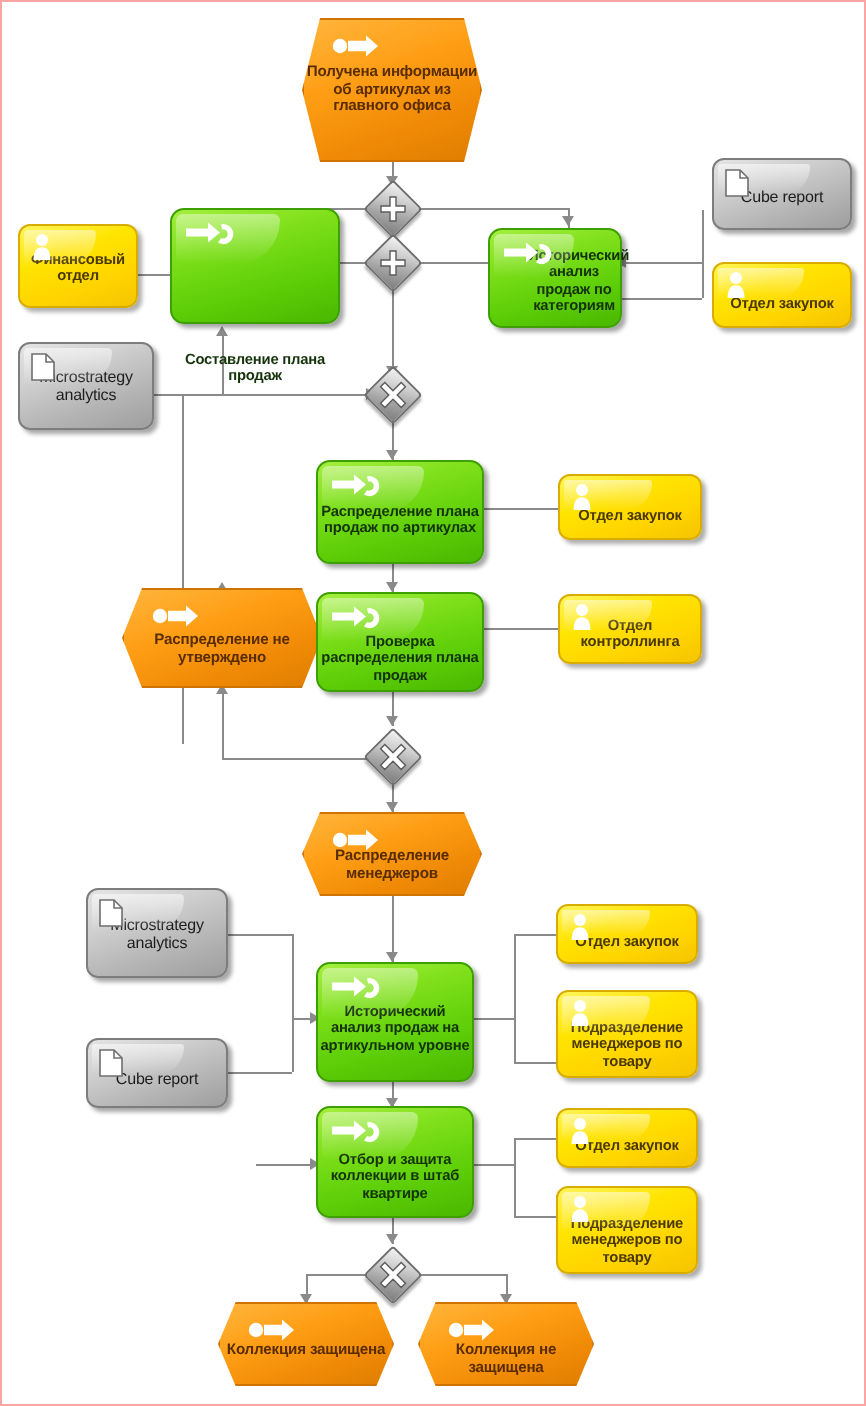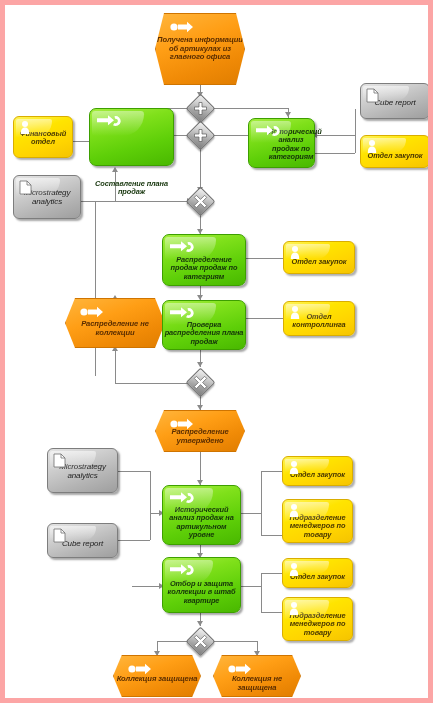--- a/index.html
+++ b/index.html
@@ -1,24 +1,23 @@
 <!DOCTYPE html>
 <html><head>
 <meta charset="utf-8">
 <style>
   html,body{margin:0;padding:0;background:#fff;}
   body{font-family:"Liberation Sans","DejaVu Sans",sans-serif;}
   #canvas{
     position:relative;
     width:433px;height:703px;
     background:#ffffff;
-    border:5px solid #fca5a5;
+    border:1px solid #fca5a5;
     box-sizing:border-box;
     overflow:hidden;
-    font-style:italic;
   }
 
   
   .conn{position:absolute;background:#8a8a8a;}
   .conn.h{height:1px;}
   .conn.v{width:1px;}
   .arrow{position:absolute;width:0;height:0;}
   .arrow.down{border-left:3px solid transparent;border-right:3px solid transparent;border-top:5px solid #8a8a8a;}
   .arrow.up{border-left:3px solid transparent;border-right:3px solid transparent;border-bottom:5px solid #8a8a8a;}
   .arrow.left{border-top:3px solid transparent;border-bottom:3px solid transparent;border-right:5px solid #8a8a8a;}
@@ -299,37 +298,37 @@
         <path d="M3.4 1.3 L7.5 5.4 L11.6 1.3 L13.7 3.4 L9.6 7.5 L13.7 11.6 L11.6 13.7 L7.5 9.6 L3.4 13.7 L1.3 11.6 L5.4 7.5 L1.3 3.4 Z" fill="#fff" stroke="#5b5b5b" stroke-width="0.7"></path>
       </svg>
     </div>
   </div>
 
   <div class="node task" style="left:157px;top:229px;width:84px;height:52px;">
     <svg class="tk-icon" viewBox="0 0 26 14">
       <path d="M1 4.2h11v-3l6 5 -6 5v-3H1z" fill="#fff"></path>
       <path d="M18.5 2.2a5 5 0 1 1 -1.5 9.1l1.5-2.3a2.3 2.3 0 1 0 .6-4.3z" fill="#fff"></path>
     </svg>
-    <div class="lbl" style="top:21px;">Распределение продаж продаж по категриям</div>
+    <div class="lbl" style="top:21px;">Распределение плана продаж по артикулах</div>
   </div>
 
   <div class="node role" style="left:278px;top:236px;width:72px;height:33px;">
     <svg class="rl-icon" viewBox="0 0 12 16">
       <circle cx="6" cy="4" r="3" fill="#fff"></circle>
       <path d="M6 7.6c-3 0-4.2 2.4-4.2 6.4h8.4c0-4-1.2-6.4-4.2-6.4z" fill="#fff"></path>
     </svg>
     <div class="lbl" style="top:16px;">Отдел закупок</div>
   </div>
 
   <div class="node event" style="left:60px;top:293px;width:100px;height:50px;">
     <svg class="ev-icon" viewBox="0 0 26 12">
       <circle cx="5" cy="6" r="3.6" fill="#fff"></circle>
       <path d="M9 3.4 h9 v-2.6 l6 5.2 -6 5.2 v-2.6 h-9 z" fill="#fff"></path>
     </svg>
-    <div class="lbl" style="top:21px;">Распределение не коллекции</div>
+    <div class="lbl" style="top:21px;">Распределение не утверждено</div>
   </div>
 
   <div class="node task" style="left:157px;top:295px;width:84px;height:50px;">
     <svg class="tk-icon" viewBox="0 0 26 14">
       <path d="M1 4.2h11v-3l6 5 -6 5v-3H1z" fill="#fff"></path>
       <path d="M18.5 2.2a5 5 0 1 1 -1.5 9.1l1.5-2.3a2.3 2.3 0 1 0 .6-4.3z" fill="#fff"></path>
     </svg>
     <div class="lbl" style="top:20px;">Проверка распределения плана продаж</div>
   </div>
 
@@ -348,21 +347,21 @@
         <path d="M3.4 1.3 L7.5 5.4 L11.6 1.3 L13.7 3.4 L9.6 7.5 L13.7 11.6 L11.6 13.7 L7.5 9.6 L3.4 13.7 L1.3 11.6 L5.4 7.5 L1.3 3.4 Z" fill="#fff" stroke="#5b5b5b" stroke-width="0.7"></path>
       </svg>
     </div>
   </div>
 
   <div class="node event" style="left:150px;top:405px;width:90px;height:42px;">
     <svg class="ev-icon" viewBox="0 0 26 12">
       <circle cx="5" cy="6" r="3.6" fill="#fff"></circle>
       <path d="M9 3.4 h9 v-2.6 l6 5.2 -6 5.2 v-2.6 h-9 z" fill="#fff"></path>
     </svg>
-    <div class="lbl" style="top:17px;">Распределение утверждено</div>
+    <div class="lbl" style="top:17px;">Распределение менеджеров</div>
   </div>
 
   <div class="node data" style="left:42px;top:443px;width:71px;height:45px;">
     <svg class="dt-icon" viewBox="0 0 13 15">
       <path d="M1 1h7l4 4v9H1z" fill="#fff" stroke="#6f6f6f" stroke-width="0.8"></path>
       <path d="M8 1v4h4" fill="none" stroke="#6f6f6f" stroke-width="0.8"></path>
     </svg>
     <div class="lbl" style="top:14px;">Microstrategy analytics</div>
   </div>
 

